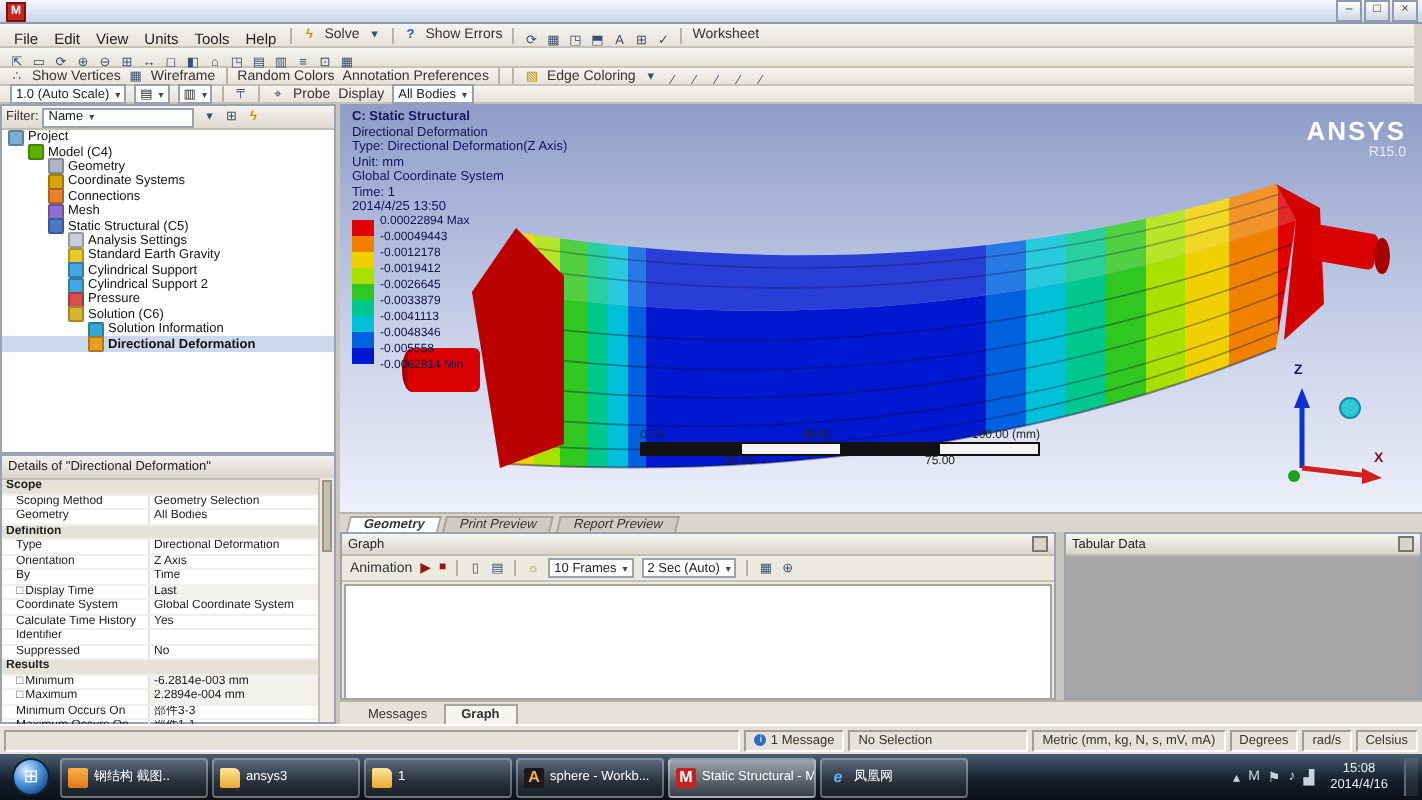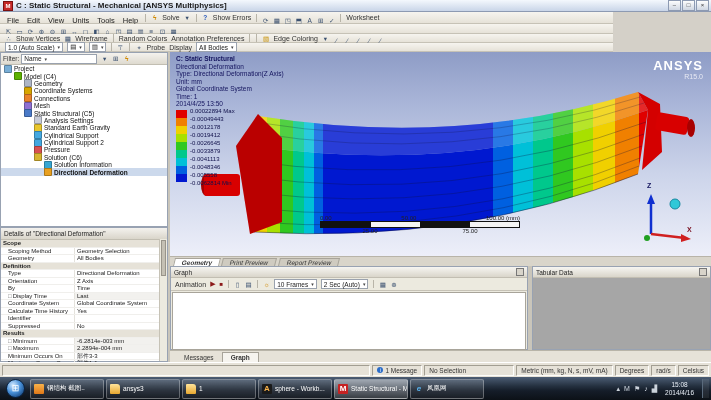--- a/index.html
+++ b/index.html
@@ -10,21 +10,21 @@
   
   .titlebar{left:0;top:0;width:711px;height:12px;display:flex;align-items:center;
     background:linear-gradient(#f4f8fd,#c9d5e8);border-bottom:1px solid #8d9ab2;box-sizing:border-box}
   .appicon{width:8px;height:8px;margin:0 3px;background:#c62828;border:1px solid #7a1010;
     color:#fff;font-size:6px;line-height:8px;text-align:center;font-weight:bold}
   .wtitle{font-size:8px;color:#1b1b1b;font-weight:bold;white-space:nowrap}
   .winbtns{margin-left:auto;display:flex;gap:1px;margin-right:2px}
   .winbtn{width:11px;height:9px;background:linear-gradient(#fdfdfd,#cfd6e2);border:1px solid #8d9ab2;
     font-size:6px;line-height:8px;text-align:center;color:#333}
   
-  .bar{left:0;width:613px;background:linear-gradient(#f6f4ef,#e6e2d8);border-bottom:1px solid #c6c2b6;
+  .bar{left:0;width:707px;background:linear-gradient(#f6f4ef,#e6e2d8);border-bottom:1px solid #c6c2b6;
     display:flex;align-items:center;box-sizing:border-box;padding:0 3px;white-space:nowrap}
   .menubar{top:12px;height:12px}
   .bar2{top:24px;height:10px}
   .bar3{top:34px;height:9px}
   .bar4{top:43px;height:9px}
   .menuitem{font-size:7.5px;color:#222;padding:0 4px}
   .tlab{font-size:7px;color:#333;padding:0 2px}
   .tbtn{display:inline-block;min-width:9px;height:9px;font-size:6.5px;line-height:9px;text-align:center;
     color:#3a5070;margin:0 1px}
   .sep{width:1px;height:8px;background:#b8b4a8;margin:0 3px}
@@ -132,21 +132,20 @@
   .tray{margin-left:auto;display:flex;align-items:center;color:#dfe6ee;font-size:7px;gap:4px}
   .trayicon{opacity:.9}
   .clock{text-align:center;font-size:6.5px;line-height:7.5px;color:#e8eef6;margin:0 4px}
   .showdesk{width:6px;height:19px;border-left:1px solid #5a6a7c;background:rgba(255,255,255,.08)}
 </style>
 </head>
 <body>
 
 <div class="abs titlebar">
   <span class="appicon">M</span>
-  <span class="wtitle">C : Static Structural - Mechanical [ANSYS Multiphysics]</span>
   <span class="winbtns">
     <span class="winbtn">–</span>
     <span class="winbtn">□</span>
     <span class="winbtn">×</span>
   </span>
 </div>
 
 <div class="abs bar menubar">
   <span><span class="menuitem bold">File</span><span class="menuitem bold">Edit</span><span class="menuitem bold">View</span><span class="menuitem bold">Units</span><span class="menuitem bold">Tools</span><span class="menuitem bold">Help</span></span>
   <span class="sep"></span>

